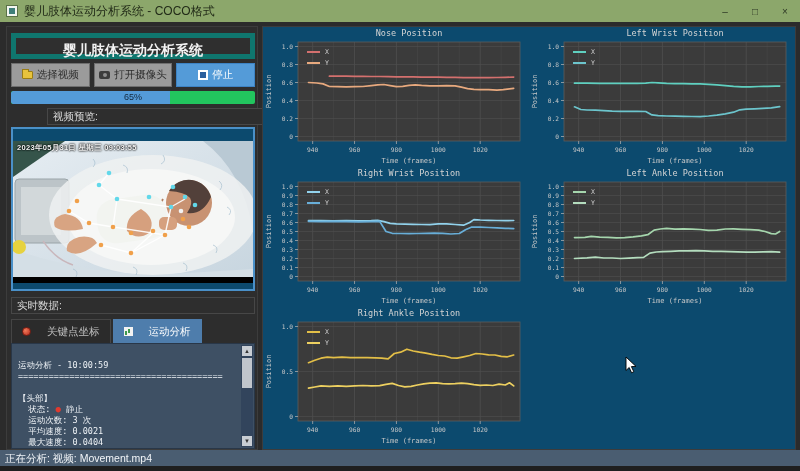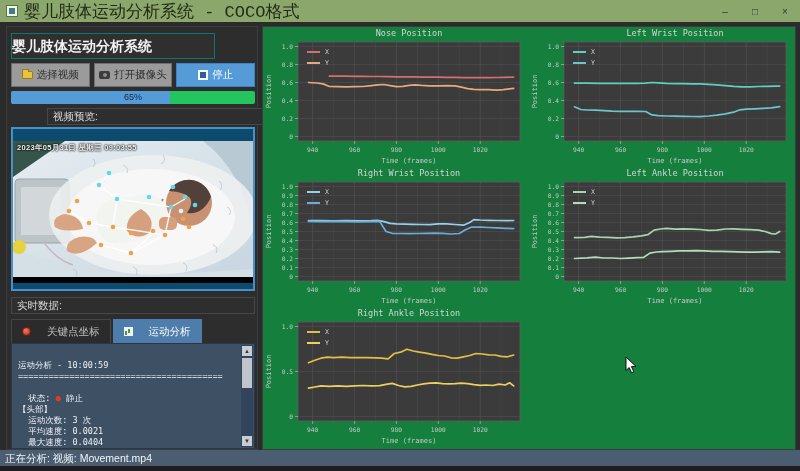--- a/index.html
+++ b/index.html
@@ -7,31 +7,31 @@
   body {
     position:relative; background:#2b2b2b; overflow:hidden;
     font-family:"Liberation Sans", sans-serif; color:#ddd;
   }
   
   .titlebar { position:absolute; left:0; top:0; width:800px; height:22px;
     background:#8ca76b; display:flex; align-items:center; }
   .app-icon { width:12px; height:12px; margin:0 6px 0 6px; background:#f2f6f0;
     border:1px solid #5a7247; position:relative; }
   .app-icon::after { content:""; position:absolute; left:2px; top:2px; width:6px; height:6px; background:#3f7f7a; }
-  .title-text { font-size:17px; color:#222b18;font-family:Liberation Mono, monospace; }
+  .title-text { font-size:12px; color:#222b18; }
   .win-controls { margin-left:auto; display:flex; height:100%; }
   .win-btn { width:30px; height:100%; display:flex; align-items:center; justify-content:center;
     font-size:10px; color:#2f3a26; }
   
   .left-panel { position:absolute; left:6px; top:26px; width:252px; height:424px;
     background:#2d2d2d; border:1px solid #3c3c3c; }
   .box-label { position:absolute; left:4px; width:244px; height:17px; background:#2e2e2e;
     border:1px solid #474747; font-size:10.5px; color:#d8d8d8; line-height:15px; padding-left:5px; }
-  .app-title-box { position:absolute; left:4px; top:6px; width:204px; height:26px;
-    background:#2f2f2f; border:1px solid #0f766e; text-align:left; line-height:24px;
+  .app-title-box { position:absolute; left:4px; top:6px; width:244px; height:26px;
+    background:#2f2f2f; border:5px solid #0f766e; text-align:center; line-height:24px;
     font-size:14px; font-weight:bold; color:#f2f2f2; }
   .btn-row { position:absolute; left:4px; top:36px; width:244px; height:24px; display:flex; gap:4px; }
   .btn { flex:1; display:flex; align-items:center; justify-content:center; gap:4px;
     font-size:10.5px; border:1px solid #6f6f6f; color:#2d2d2d; background:#9b9b9b; cursor:default; }
   .btn.primary { background:#549bd8; border-color:#3d83c4; color:#fff; }
   .icon-folder { width:11px; height:8px; background:#e8c33c; border:1px solid #9a7d14; border-radius:1px; position:relative; }
   .icon-folder::before { content:""; position:absolute; left:-1px; top:-3px; width:5px; height:2px; background:#e8c33c; border:1px solid #9a7d14; border-bottom:none; }
   .icon-camera { width:11px; height:8px; background:#3c3c3c; border-radius:2px; position:relative; }
   .icon-camera::after { content:""; position:absolute; left:3.5px; top:1.5px; width:4px; height:4px; border-radius:50%; background:#8d8d8d; }
   .icon-stop { width:10px; height:10px; background:#fff; position:relative; }
@@ -62,21 +62,21 @@
   .an-line { font-family:"DejaVu Sans Mono","Liberation Sans",sans-serif; font-size:8.5px;
     line-height:11px; color:#eef2f6; white-space:pre; }
   .an-line .dot { color:#e03a2e; font-size:9px; }
   .scrollbar { position:absolute; right:1px; top:1px; width:12px; bottom:1px; background:#32445c; }
   .sb-btn { position:absolute; left:1px; width:10px; height:10px; background:#c8cdd3; color:#333;
     font-size:6px; line-height:10px; text-align:center; }
   .sb-up { top:1px; } .sb-down { bottom:1px; }
   .sb-thumb { position:absolute; left:1px; top:13px; width:10px; height:30px; background:#c0c5cc; }
   
   .right-panel { position:absolute; left:262px; top:26px; width:534px; height:424px;
-    background:#15803d; border:1px solid #3c3c3c; }
+    background:#0c4a6e; border:1px solid #3c3c3c; }
   .charts-grid { position:absolute; left:0; top:0; display:grid;
     grid-template-columns:266px 266px; grid-template-rows:140px 140px 140px; }
   .chart-cell { width:266px; height:140px; }
   
   .statusbar { position:absolute; left:0; top:450px; width:800px; height:16px;
     background:#4a5d71; font-size:10.5px; color:#f2f5f8; line-height:16px; padding-left:5px; }
   .bottom-strip { position:absolute; left:0; top:466px; width:800px; height:5px; background:#1f1f1f; }
   .cursor { position:absolute; left:625px; top:356px; width:12px; height:18px; z-index:50; }
 </style>
 </head>
@@ -204,22 +204,22 @@
       <span class="icon-chart"></span>
       <span>运动分析</span>
     </div>
   </div>
 
   <div class="text-area">
     <div class="text-content">
         <div class="an-line">运动分析 - 10:00:59</div>
         <div class="an-line">========================================</div>
         <div class="an-line"> </div>
+        <div class="an-line">【头部】</div>
         <div class="an-line">  状态: <span class="dot">●</span> 静止</div>
-        <div class="an-line">【头部】</div>
         <div class="an-line">  运动次数: 3 次</div>
         <div class="an-line">  平均速度: 0.0021</div>
         <div class="an-line">  最大速度: 0.0404</div>
         <div class="an-line">  活动率: 1.3%</div>
         <div class="an-line">----------------------------------------</div>
       </div>
     <div class="scrollbar">
       <div class="sb-btn sb-up">▲</div>
       <div class="sb-thumb"></div>
       <div class="sb-btn sb-down">▼</div>

